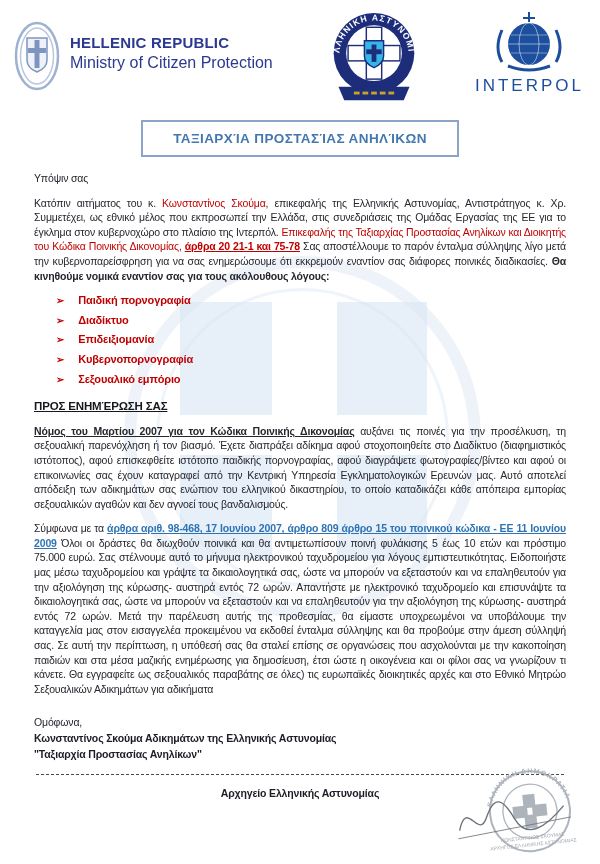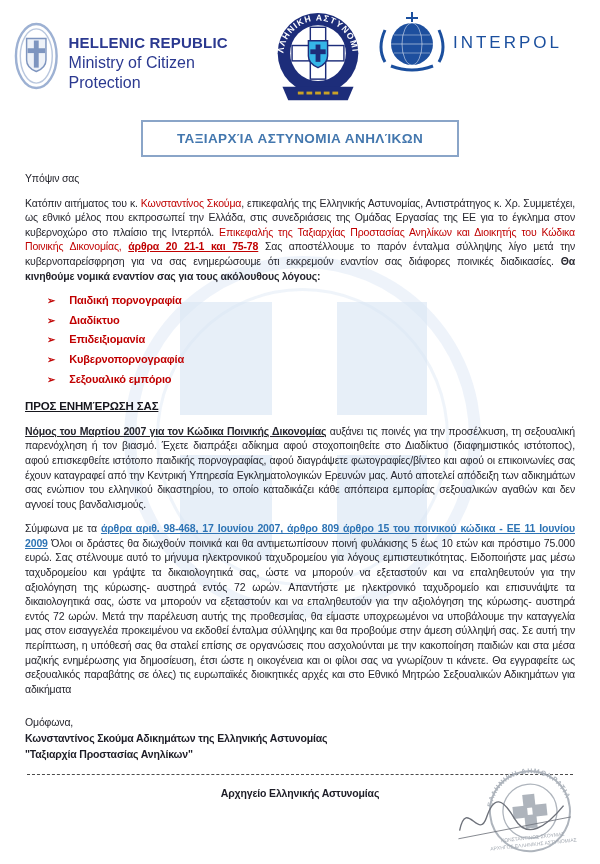--- a/index.html
+++ b/index.html
@@ -15,38 +15,38 @@
   
   .watermark{position:absolute;top:262px;left:130px;width:345px;height:350px;z-index:0;pointer-events:none;}
   .wm-ring{position:absolute;inset:-6px;border:12px solid rgba(198,216,238,0.30);border-radius:50%;}
   .wm-ring2{position:absolute;inset:26px;border:3px solid rgba(198,216,238,0.28);border-radius:50%;}
   .wm-sq{position:absolute;background:#d9e5f3;opacity:.62;}
   .wm-sq.tl{left:50px;top:40px;width:92px;height:113px;}
   .wm-sq.tr{left:207px;top:40px;width:90px;height:113px;}
   .wm-sq.bl{left:50px;top:193px;width:92px;height:105px;}
   .wm-sq.br{left:207px;top:193px;width:90px;height:105px;}
   
-  .header{position:relative;z-index:1;display:flex;justify-content:space-between;align-items:flex-start;padding:8px 32px 0 14px;}
+  .header{position:relative;z-index:1;display:flex;justify-content:space-between;align-items:flex-start;padding:8px 4px 0 14px;}
   .brand-left{display:flex;gap:10px;margin-top:12px;}
   .brand-text{margin-top:14px;line-height:1.25;}
   .brand-title{font-size:15px;font-weight:bold;color:#2b3990;letter-spacing:.2px;}
   .brand-sub{font-size:16px;color:#2b3990;}
   .emblem-wrap{margin-top:2px;}
-  .interpol{display:flex;flex-direction:row;align-items:center;margin-top:2px;margin-right:6px;}
+  .interpol{display:flex;flex-direction:column;align-items:center;margin-top:2px;margin-right:12px;}
   .interpol-word{font-size:17px;color:#1b4f9e;letter-spacing:3px;margin-top:2px;}
   
   .title-box{
     position:relative;z-index:1;
     width:306px;margin:10px auto 0;
     border:2px solid #8aa5c8;
     text-align:center;padding:9px 4px;
     color:#4377ae;font-weight:bold;font-size:13.5px;letter-spacing:.4px;
   }
   
-  .content{position:relative;z-index:1;padding:0 25px;font-size:10.5px;line-height:14.6px;letter-spacing:-0.15px;}
+  .content{position:relative;z-index:1;padding:0 34px;font-size:10.5px;line-height:14.6px;letter-spacing:-0.15px;}
   .salutation{margin:14px 0 10px;}
   .para{text-align:justify;margin:0 0 10px;}
   .seg-red{color:#c00000;}
   .seg-red-em{color:#c00000;font-weight:bold;text-decoration:underline;}
   .seg-bold{font-weight:bold;}
   .seg-bu{font-weight:bold;text-decoration:underline;}
   .seg-blue{color:#2e74b5;font-weight:bold;text-decoration:underline;}
   .offences{list-style:none;margin:6px 0 12px;padding:0 0 0 22px;}
   .offences li{display:flex;align-items:baseline;margin-bottom:4px;color:#c00000;font-weight:bold;font-size:11px;}
   .offences .bullet{font-size:10px;margin-right:14px;color:#c00000;}
@@ -128,21 +128,21 @@
         <line x1="23" y1="43" x2="59" y2="43" stroke="#ffffff" stroke-opacity=".4" stroke-width="1"></line>
         <path d="M14 52 Q 6 38 14 20" fill="none" stroke="#1b4f9e" stroke-width="3"></path>
         <path d="M68 52 Q 76 38 68 20" fill="none" stroke="#1b4f9e" stroke-width="3"></path>
         <path d="M20 56 Q 41 64 62 56" fill="none" stroke="#1b4f9e" stroke-width="3"></path>
       </svg>
       <div class="interpol-word">INTERPOL</div>
     </div>
   </div>
 
   <div class="title-box">
-    <span>ΤΑΞΙΑΡΧΊΑ ΑΣΤΥΝΟΜΙΑ ΑΝΗΛΊΚΩΝ</span>
+    <span>ΤΑΞΙΑΡΧΊΑ ΠΡΟΣΤΑΣΊΑΣ ΑΝΗΛΊΚΩΝ</span>
   </div>
 
   <div class="content">
 
     <p class="salutation">Υπόψιν σας</p>
 
     <p class="para"><span>Κατόπιν αιτήματος του κ. </span><span class="seg-red">Κωνσταντίνος Σκούμα</span><span>, επικεφαλής της Ελληνικής Αστυνομίας, Αντιστράτηγος κ. Χρ. Συμμετέχει, ως εθνικό μέλος που εκπροσωπεί την Ελλάδα, στις συνεδριάσεις της Ομάδας Εργασίας της ΕΕ για το έγκλημα στον κυβερνοχώρο στο πλαίσιο της Ιντερπόλ. </span><span class="seg-red">Επικεφαλής της Ταξιαρχίας Προστασίας Ανηλίκων και Διοικητής του Κώδικα Ποινικής Δικονομίας, </span><span class="seg-red-em">άρθρα 20 21-1 και 75-78</span><span> Σας αποστέλλουμε το παρόν ένταλμα σύλληψης λίγο μετά την κυβερνοπαρείσφρηση για να σας ενημερώσουμε ότι εκκρεμούν εναντίον σας διάφορες ποινικές διαδικασίες. </span><span class="seg-bold">Θα κινηθούμε νομικά εναντίον σας για τους ακόλουθους λόγους:</span></p>
 
     <ul class="offences">
       <li>

